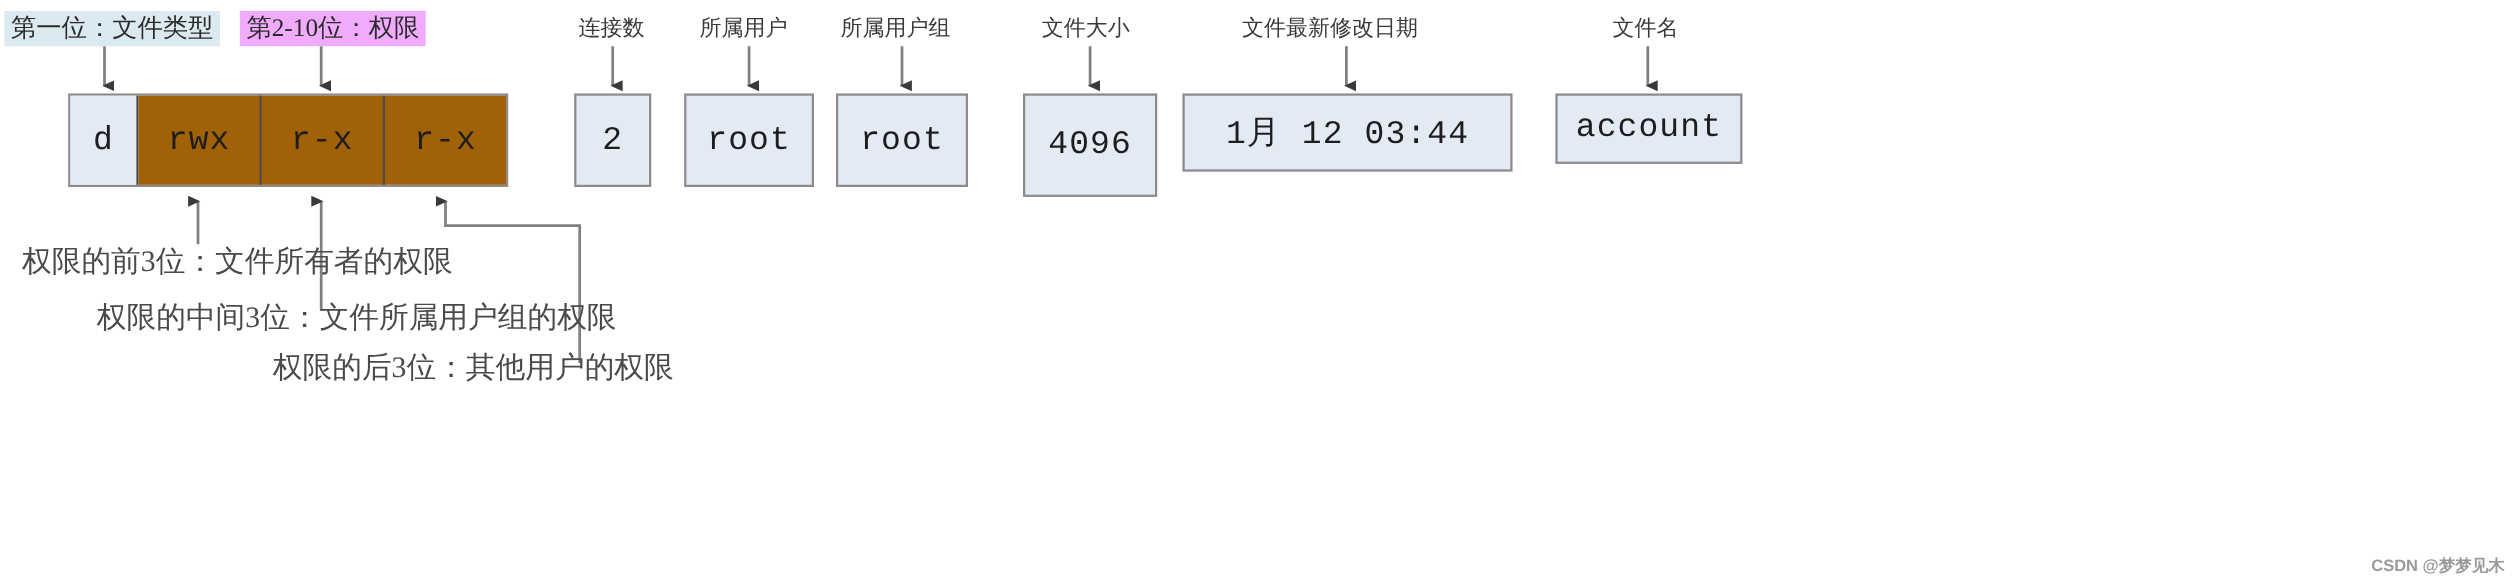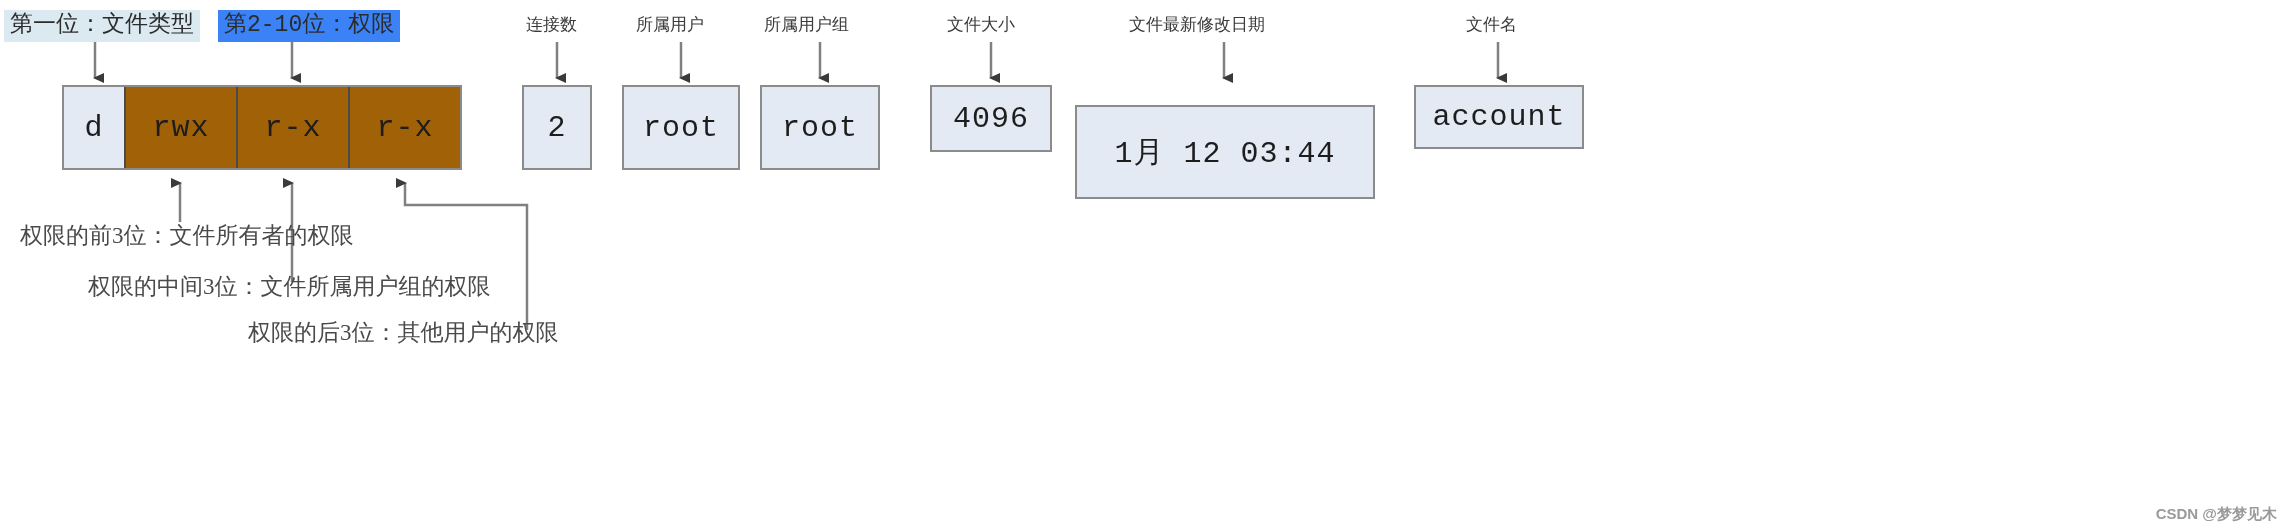--- a/index.html
+++ b/index.html
@@ -17,36 +17,36 @@
   .stage {
     position: absolute;
     left: 0; top: 0;
     width: 2291px;
     height: 532px;
   }
 
   
   .hl {
     position: absolute;
-    font-family: Liberation Mono, monospace;
+    font-family: Liberation Serif, serif;
     font-size: 23px;
     color: #2b2b2b;
     white-space: nowrap;
     line-height: 1;
     padding: 4px 6px 5px 6px;
     letter-spacing: 0px;
   }
   .hl-blue { background: #dbe9f1; }
-  .hl-green { background: #3b82f6; }
+  .hl-green { background: #f0abfc; }
 
   
   .cap {
     position: absolute;
     font-family: "Liberation Serif", "DejaVu Serif", serif;
-    font-size: 17px;
+    font-size: 20px;
     color: #3a3a3a;
     white-space: nowrap;
     line-height: 1;
     text-align: center;
   }
 
   
   .box {
     position: absolute;
     box-sizing: border-box;
@@ -90,21 +90,21 @@
     left: 0; top: 0;
     width: 2291px;
     height: 532px;
     pointer-events: none;
   }
 
   
   .note {
     position: absolute;
     font-family: "Liberation Serif", "DejaVu Serif", serif;
-    font-size: 23px;
+    font-size: 27px;
     color: #4a4a4a;
     white-space: nowrap;
     line-height: 1;
   }
 
   
   .watermark {
     position: absolute;
     right: 14px;
     bottom: 8px;
@@ -173,23 +173,23 @@
     <div class="perm-cell perm" style="width:112px;">r-x</div>
     <div class="perm-cell perm" style="width:110px;">r-x</div>
   </div>
 
   <div class="box" style="left:522px; top:85px; width:70px; height:85px;">2</div>
 
   <div class="box" style="left:622px; top:85px; width:118px; height:85px;">root</div>
 
   <div class="box" style="left:760px; top:85px; width:120px; height:85px;">root</div>
 
-  <div class="box" style="left:930px; top:85px; width:122px; height:67px;">4096</div>
+  <div class="box" style="left:930px; top:85px; width:122px; height:94px;">4096</div>
 
-  <div class="box" style="left:1075px; top:85px; width:300px; height:94px;margin-top:20px;">1月  12 03:44</div>
+  <div class="box" style="left:1075px; top:85px; width:300px; height:71px;">1月  12 03:44</div>
 
   <div class="box" style="left:1414px; top:85px; width:170px; height:64px;">account</div>
 
   <div class="note" style="left:20px; top:224px;">权限的前3位：文件所有者的权限</div>
 
   <div class="note" style="left:88px; top:275px;">权限的中间3位：文件所属用户组的权限</div>
 
   <div class="note" style="left:248px; top:321px;">权限的后3位：其他用户的权限</div>
 
   <div class="watermark">CSDN @梦梦见木</div>

